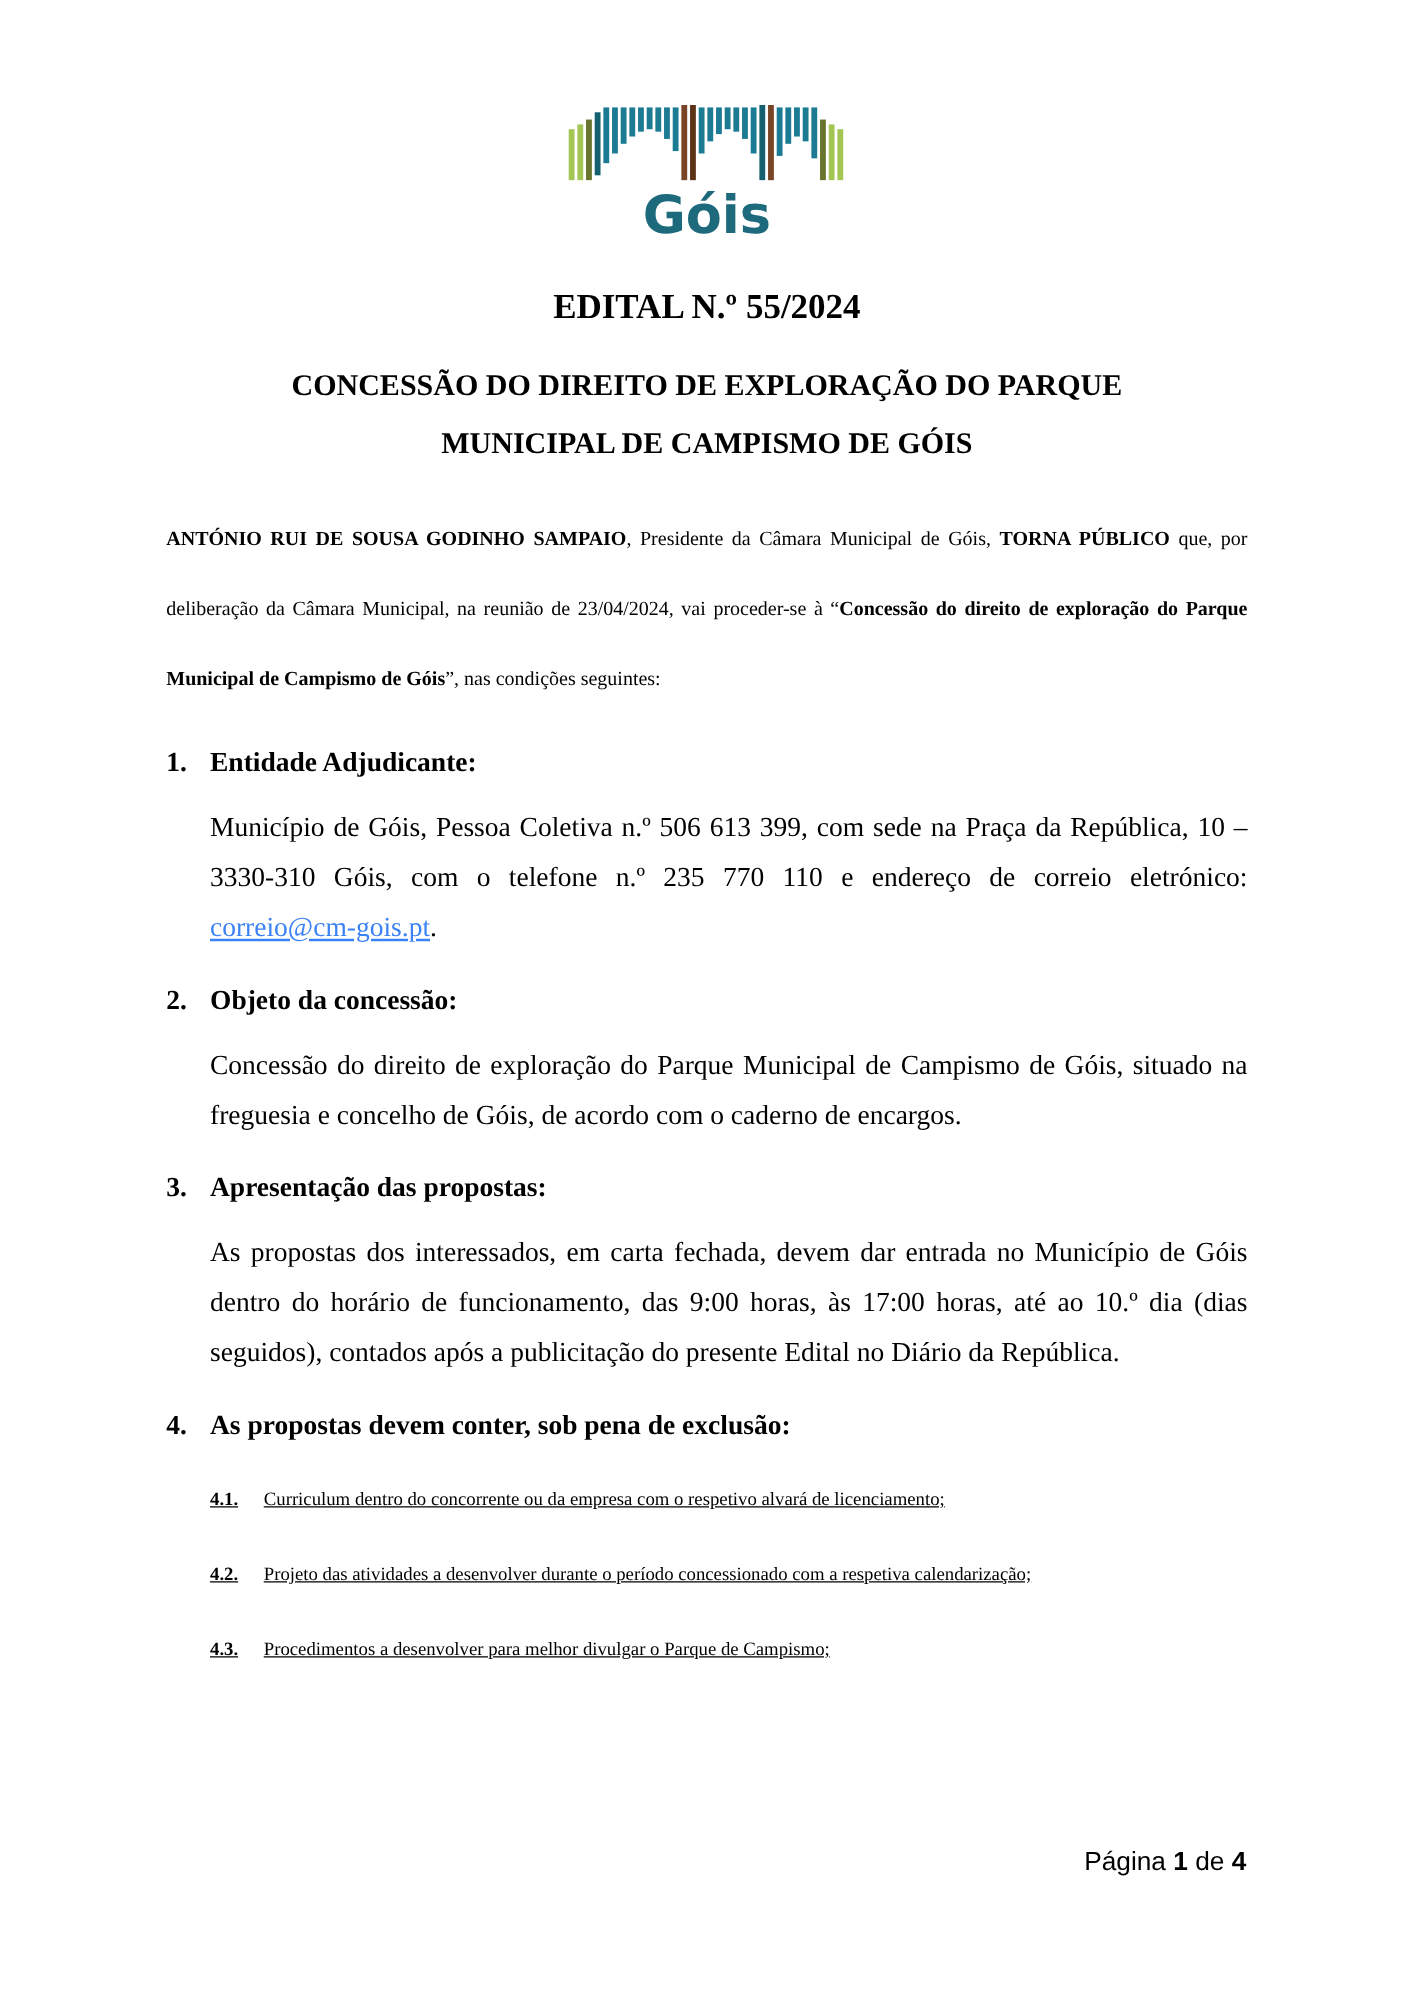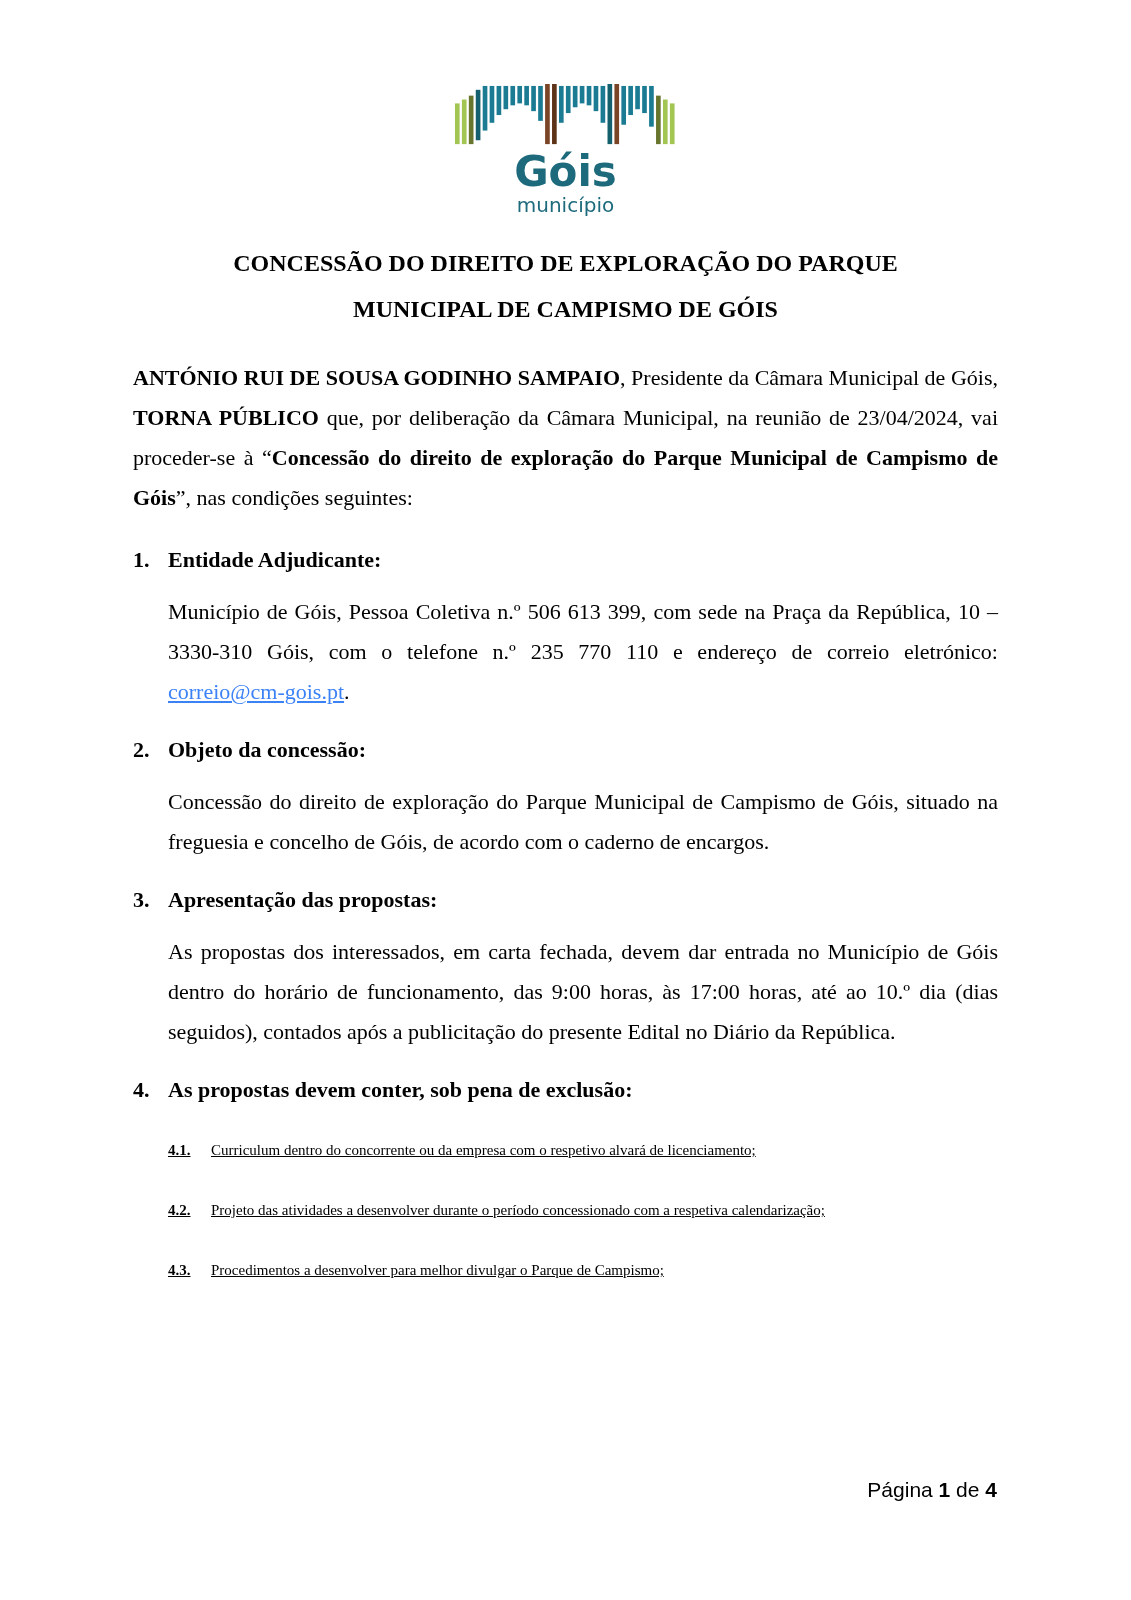--- a/index.html
+++ b/index.html
@@ -44,22 +44,22 @@
     margin-top: 24px;
     text-align: center;
     font-weight: bold;
     font-size: 24px;
     line-height: 46px;
   }
 
   
   .intro {
     margin-top: 26px;
-    font-size: 22px;
-    line-height: 40px;
+    font-size: 16px;
+    line-height: 56px;
     text-align: justify;
   }
   .section { margin-top: 18px; }
   .sec-head {
     display: flex;
     font-weight: bold;
     font-size: 22px;
     line-height: 40px;
   }
   .sec-num { width: 35px; flex-shrink: 0; }
@@ -133,25 +133,25 @@
       <rect x="172.1" y="2" width="4.8" height="40" fill="#1b7b93"></rect>
       <rect x="179.25" y="2" width="4.8" height="30" fill="#1b7b93"></rect>
       <rect x="186.4" y="2" width="4.8" height="24" fill="#1b7b93"></rect>
       <rect x="193.55" y="2" width="4.8" height="28" fill="#1b7b93"></rect>
       <rect x="200.7" y="2" width="4.8" height="42" fill="#1b7b93"></rect>
       <rect x="207.85" y="12" width="4.8" height="50" fill="#67752d"></rect>
       <rect x="215.0" y="16" width="4.8" height="46" fill="#a3c653"></rect>
       <rect x="222.15" y="20" width="4.8" height="42" fill="#a3c653"></rect>
     </svg>
     <div class="logo-name">Góis</div>
-    <div class="logo-sub">município</div>
   </div>
 
   <div class="content">
 
+    <div class="doc-title">EDITAL N.º 55/2024</div>
 
     <div class="doc-subtitle">
       <div>CONCESSÃO DO DIREITO DE EXPLORAÇÃO DO PARQUE</div>
       <div>MUNICIPAL DE CAMPISMO DE GÓIS</div>
     </div>
 
     <p class="intro"><b>ANTÓNIO RUI DE SOUSA GODINHO SAMPAIO</b><span>, Presidente da Câmara Municipal de Góis, </span><b>TORNA PÚBLICO</b><span> que, por deliberação da Câmara Municipal, na reunião de 23/04/2024, vai proceder-se à “</span><b>Concessão do direito de exploração do Parque Municipal de Campismo de Góis</b><span>”, nas condições seguintes:</span></p>
 
     <div class="section">
       <div class="sec-head">

